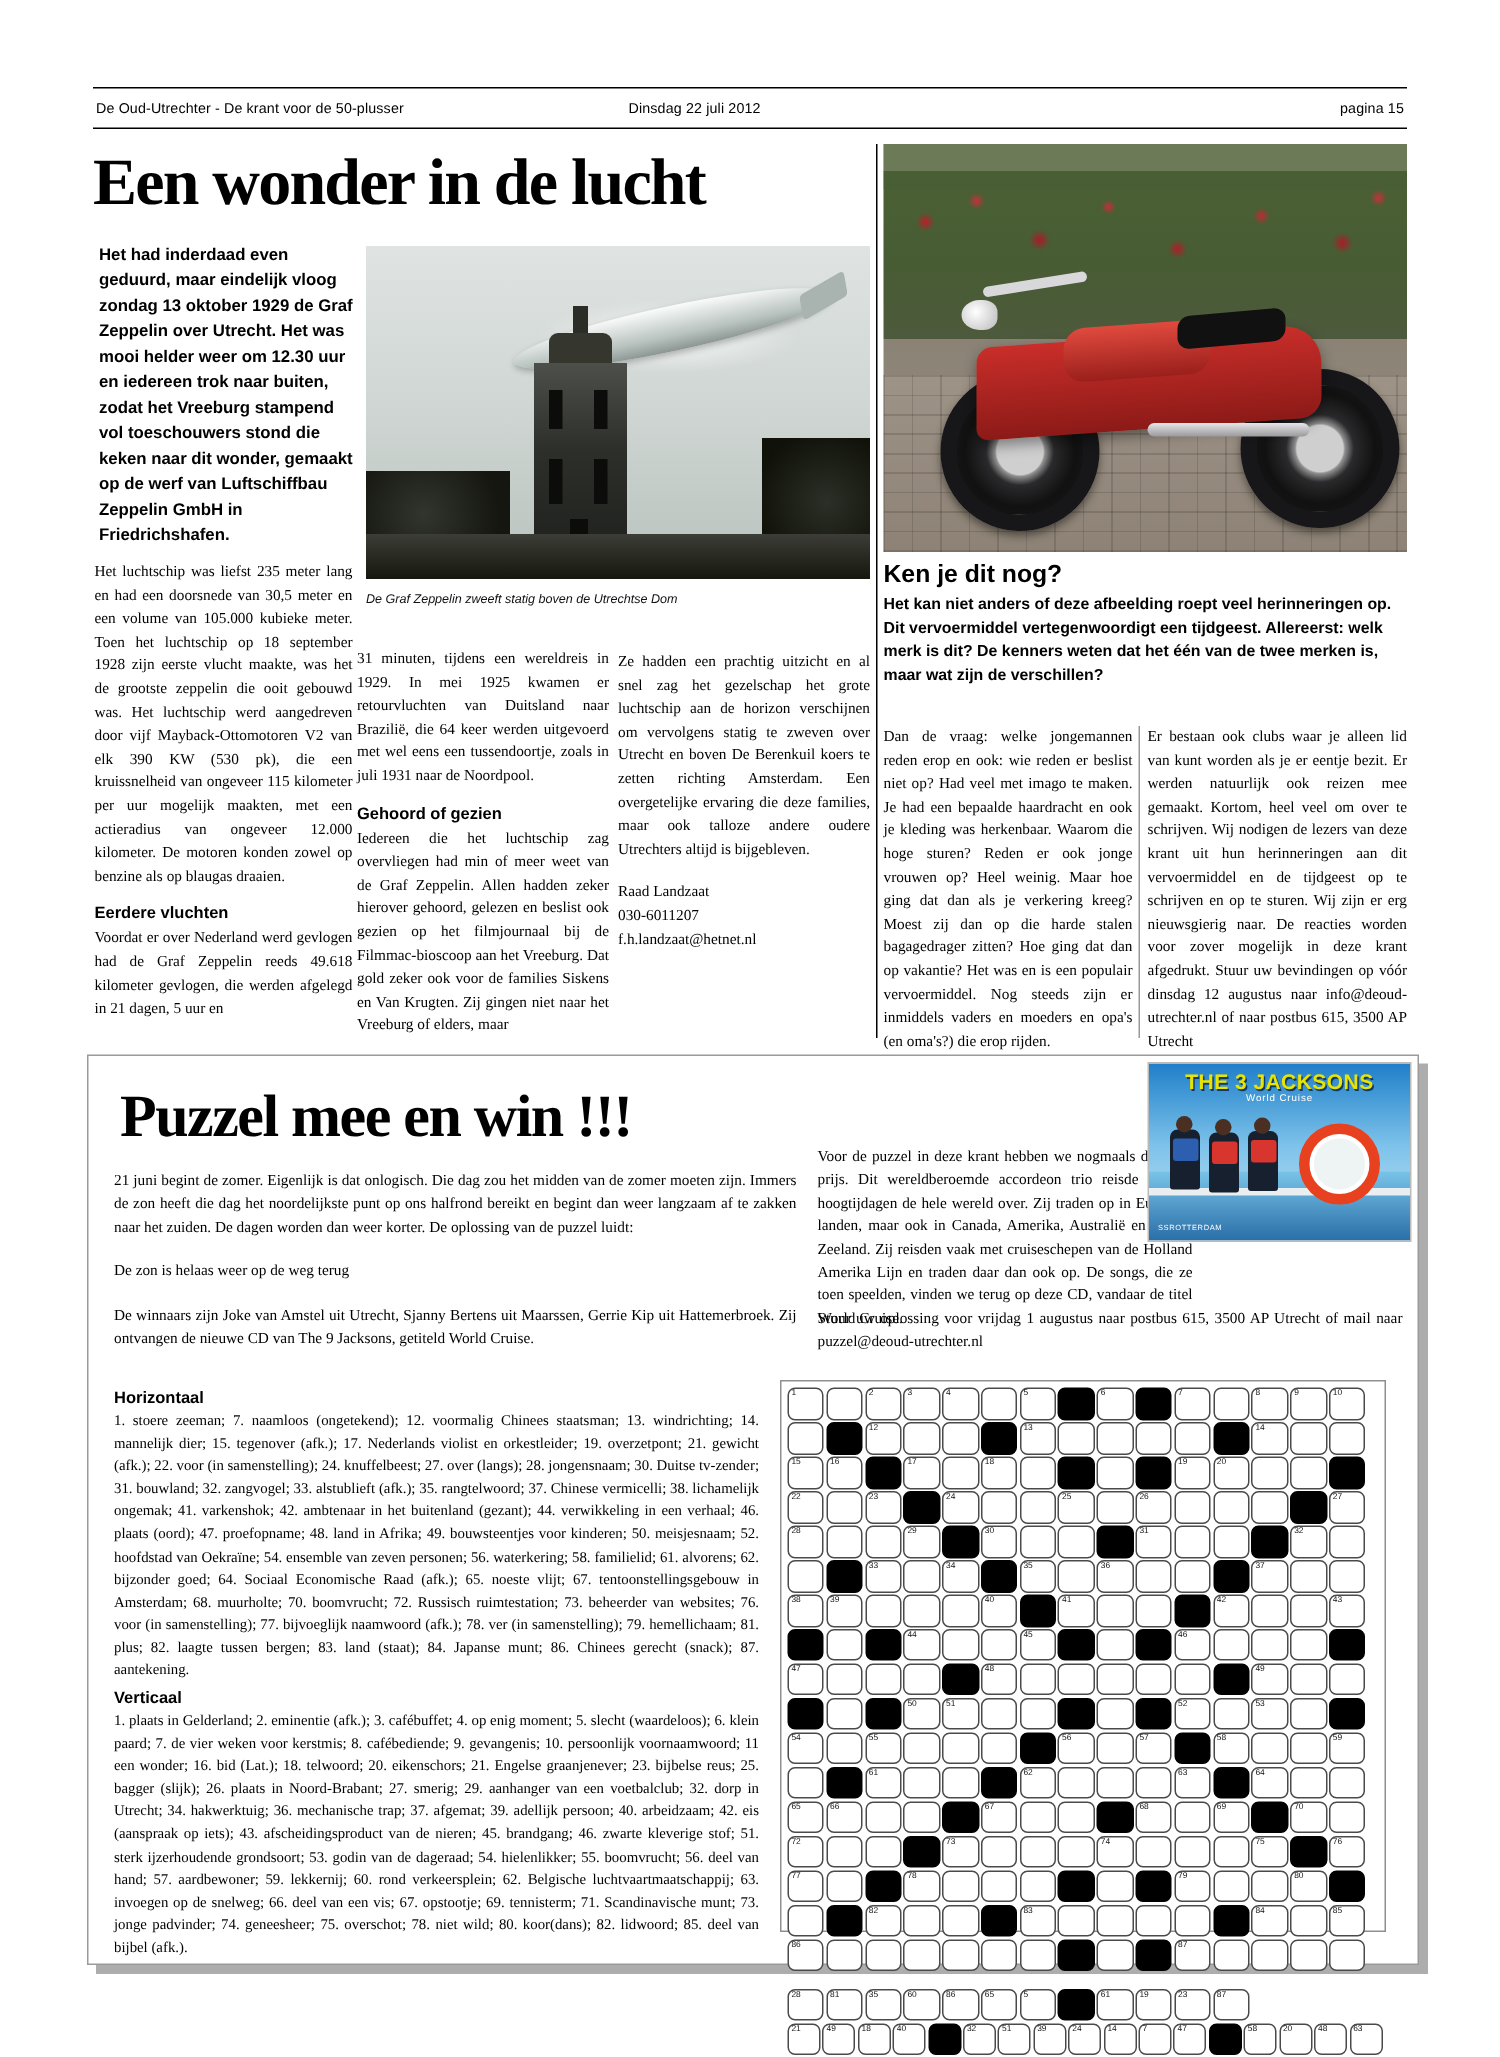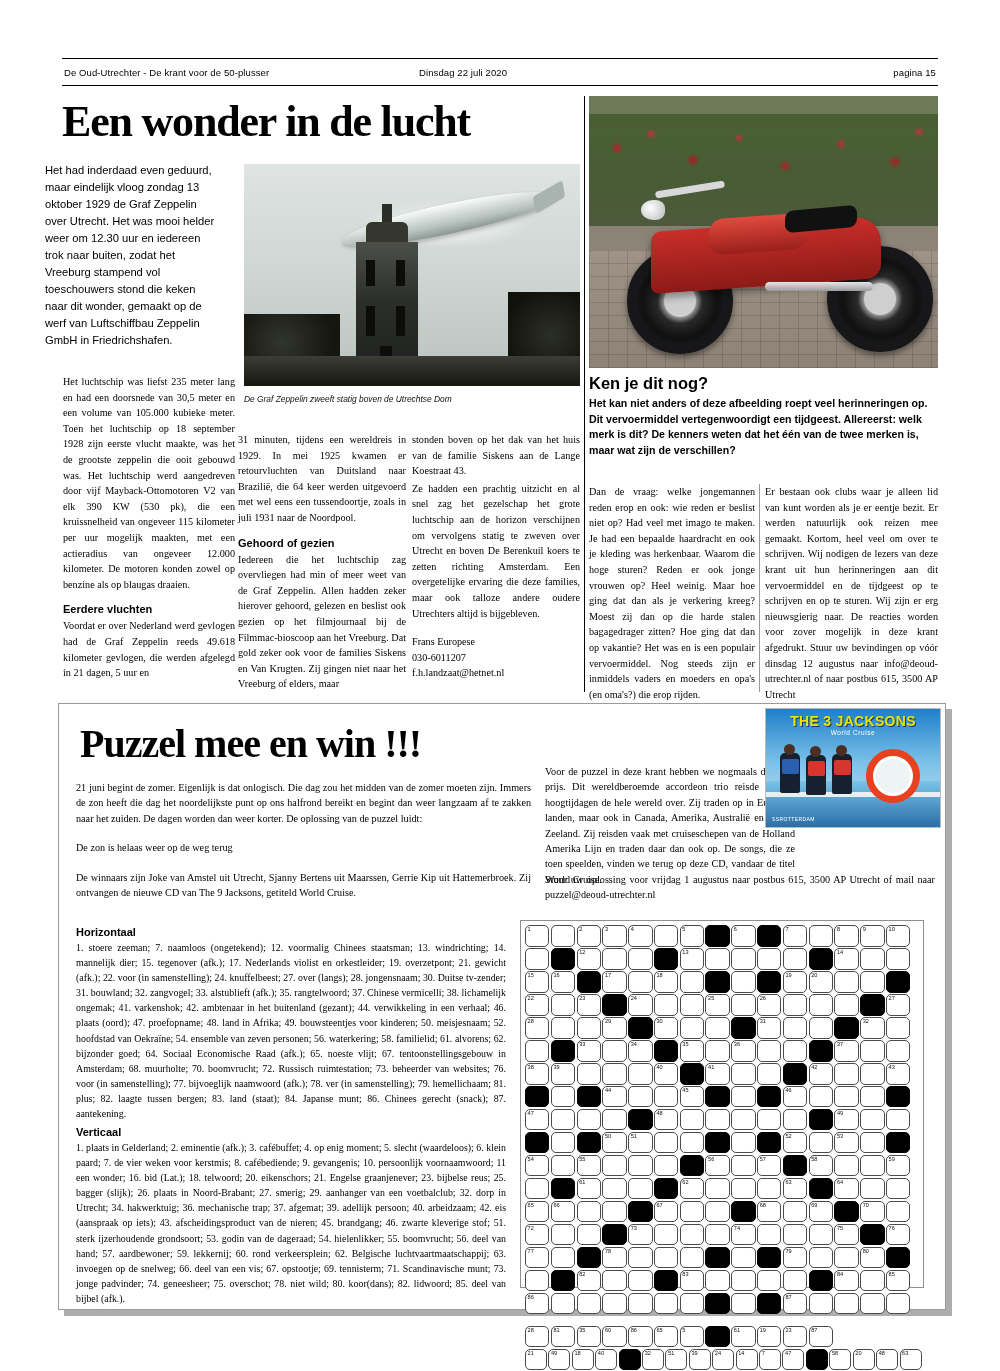--- a/index.html
+++ b/index.html
@@ -27,23 +27,23 @@
 
   
   .headline{
     position:absolute;left:62px;top:96px;width:520px;
     font-family:"Liberation Serif", serif;
     font-weight:700;font-size:44px;line-height:52px;
     letter-spacing:-1.2px;
   }
 
   .intro{
-    position:absolute;left:45px;top:162px;width:172px;
+    position:absolute;left:66px;top:162px;width:172px;
     font-family:"Liberation Sans", sans-serif;
-    font-weight:400;font-size:11.2px;line-height:17px;
+    font-weight:700;font-size:11.2px;line-height:17px;
   }
 
   .photo-zep{
     position:absolute;left:244px;top:164px;width:336px;height:222px;
     background:
       radial-gradient(ellipse 120px 34px at 60% 27%, #f4f6f5 0%, #e2e6e4 45%, rgba(210,214,212,0) 72%),
       linear-gradient(#dfe4e2 0%, #cfd6d3 48%, #b9c2be 100%);
     overflow:hidden;
   }
   .zep-body{
@@ -272,21 +272,21 @@
     font-size:5.6px;line-height:7px;color:#111;
   }
 </style>
 </head>
 <body>
 
 <div class="page">
 
   <div class="masthead">
     <div class="mast-left">De Oud-Utrechter - De krant voor de 50-plusser</div>
-    <div class="mast-mid">Dinsdag 22 juli 2020</div>
+    <div class="mast-mid">Dinsdag 22 juli 2012</div>
     <div class="mast-right">pagina 15</div>
   </div>
 
   <div class="headline">Een wonder in de lucht</div>
 
   <div class="intro">Het had inderdaad even geduurd, maar eindelijk vloog zondag 13 oktober 1929 de Graf Zeppelin over Utrecht. Het was mooi helder weer om 12.30 uur en iedereen trok naar buiten, zodat het Vreeburg stampend vol toeschouwers stond die keken naar dit wonder, gemaakt op de werf van Luftschiffbau Zeppelin GmbH in Friedrichshafen.</div>
 
   <div class="photo-zep">
     <div class="zep-body"></div>
     <div class="zep-fin"></div>
@@ -311,25 +311,24 @@
     <div>Voordat er over Nederland werd gevlogen had de Graf Zeppelin reeds 49.618 kilometer gevlogen, die werden afgelegd in 21 dagen, 5 uur en</div>
   </div>
 
   <div class="bodycol c2">
     <div>31 minuten, tijdens een wereldreis in 1929. In mei 1925 kwamen er retourvluchten van Duitsland naar Brazilië, die 64 keer werden uitgevoerd met wel eens een tussendoortje, zoals in juli 1931 naar de Noordpool.</div>
     <div class="sub">Gehoord of gezien</div>
     <div>Iedereen die het luchtschip zag overvliegen had min of meer weet van de Graf Zeppelin. Allen hadden zeker hierover gehoord, gelezen en beslist ook gezien op het filmjournaal bij de Filmmac-bioscoop aan het Vreeburg. Dat gold zeker ook voor de families Siskens en Van Krugten. Zij gingen niet naar het Vreeburg of elders, maar</div>
   </div>
 
   <div class="bodycol c3">
-    <div>stonden boven op het dak van het huis van de familie Siskens aan de Lange Koestraat 43.</div>
     <div style="height:2px"></div>
     <div>Ze hadden een prachtig uitzicht en al snel zag het gezelschap het grote luchtschip aan de horizon verschijnen om vervolgens statig te zweven over Utrecht en boven De Berenkuil koers te zetten richting Amsterdam. Een overgetelijke ervaring die deze families, maar ook talloze andere oudere Utrechters altijd is bijgebleven.</div>
     <div style="height:13px"></div>
-    <div>Frans Europese</div>
+    <div>Raad Landzaat</div>
     <div>030-6011207</div>
     <div>f.h.landzaat@hetnet.nl</div>
   </div>
 
   <div class="vline" style="left:584px;top:96px;height:596px;"></div>
   <div class="vline" style="left:759px;top:484px;height:208px;background:#999;"></div>
 
   <div class="photo-moped">
     <div class="mp-wall"></div>
     <div class="mp-flowers"></div>

